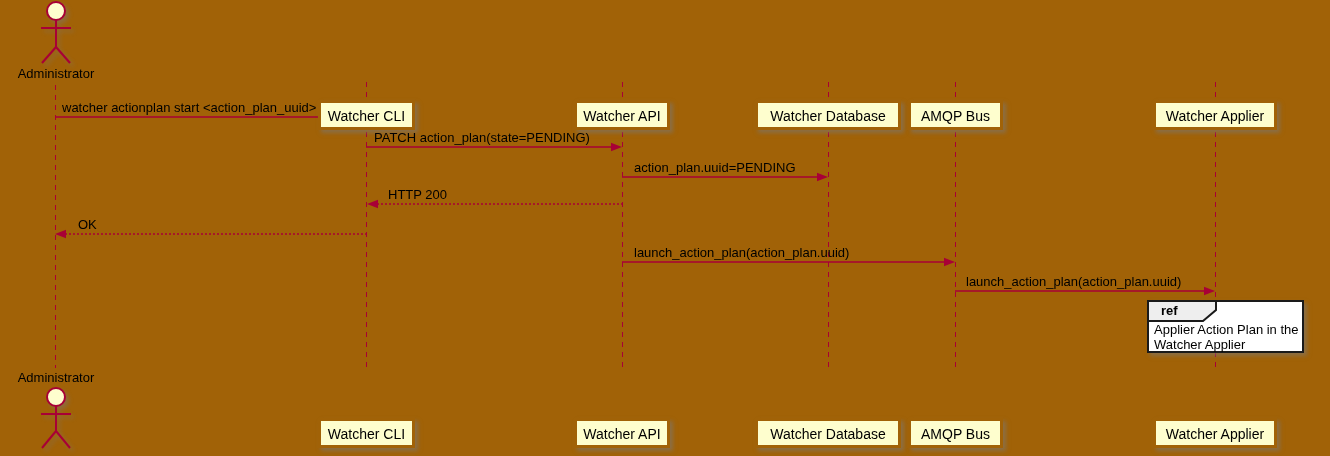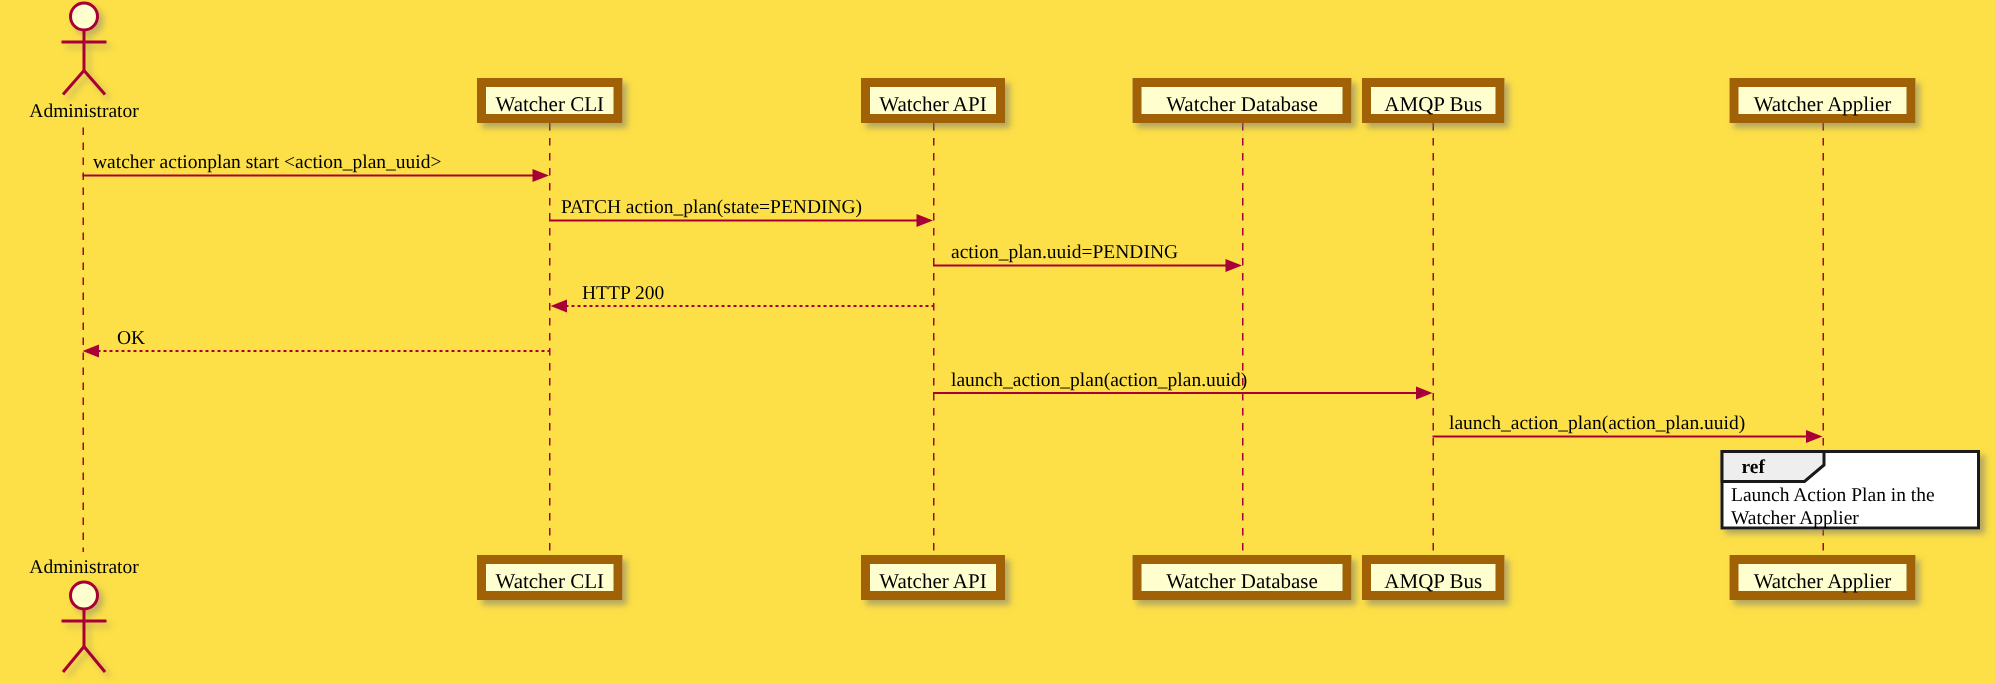--- a/index.html
+++ b/index.html
@@ -1,55 +1,56 @@
 <!DOCTYPE html>
 <html><head>
 <meta charset="utf-8">
 <style>
   html,body{margin:0;padding:0;background:#ffffff;}
   .canvas{
     position:relative;
     width:1330px;height:456px;
-    background:#fde047;
-    font-family:Liberation Serif, serif;
+    background:#a16207;
+    font-family:Liberation Sans, sans-serif;
     overflow:hidden;
   }
   svg.layer{position:absolute;left:0;top:0;}
   .actor-shape{filter:drop-shadow(3px 3px 2px rgba(120,120,120,0.45));}
   .pbox{
     position:absolute;
     box-sizing:border-box;
     height:30px;
     background:#FEFECE;
-    border:6px solid #a16207;
+    border:3px solid #a16207;
     color:#000;
     font-size:14px;
     line-height:26px;
     text-align:center;
     white-space:nowrap;
     box-shadow:3px 3px 4px rgba(120,120,120,0.55);
+    margin-top:48px;
   }
   .actor-label{
     position:absolute;
     color:#000;
     font-size:13px;
     text-align:center;
     white-space:nowrap;
   }
   .msg{
     position:absolute;
     color:#000;
     font-size:13px;
     line-height:14px;
     white-space:nowrap;
   }
   .ref-box{
     position:absolute;
     left:1147px;top:300px;
-    width:173px;height:53px;
+    width:157px;height:53px;
     box-sizing:border-box;
     background:#ffffff;
     border:2px solid #1a1a1a;
     box-shadow:3px 3px 4px rgba(120,120,120,0.55);
   }
   .ref-tab{position:absolute;left:-2px;top:-2px;}
   .ref-keyword{
     position:absolute;left:12px;top:1px;
     font-size:13px;font-weight:bold;color:#000;
   }
@@ -132,21 +133,21 @@
   <div class="msg" style="left:78px;top:218px">OK</div>
   <div class="msg" style="left:634px;top:246px">launch_action_plan(action_plan.uuid)</div>
   <div class="msg" style="left:966px;top:275px">launch_action_plan(action_plan.uuid)</div>
 
   <div class="ref-box">
     <svg class="ref-tab" width="74" height="24" viewBox="0 0 74 24">
       <path d="M1,1 L69,1 L69,10 L56,21 L1,21 Z" fill="#EEEEEE" stroke="#1a1a1a" stroke-width="2"></path>
     </svg>
     <div class="ref-keyword">ref</div>
     <div class="ref-text">
-      <div>Launch Action Plan in the</div>
+      <div>Applier Action Plan in the</div>
       <div>Watcher Applier</div>
     </div>
   </div>
 
   <div class="pbox" style="left:318px;top:370px;width:97px">Watcher CLI</div>
   <div class="pbox" style="left:574px;top:370px;width:96px">Watcher API</div>
   <div class="pbox" style="left:755px;top:370px;width:146px">Watcher Database</div>
   <div class="pbox" style="left:908px;top:370px;width:95px">AMQP Bus</div>
   <div class="pbox" style="left:1153px;top:370px;width:124px">Watcher Applier</div>
 

